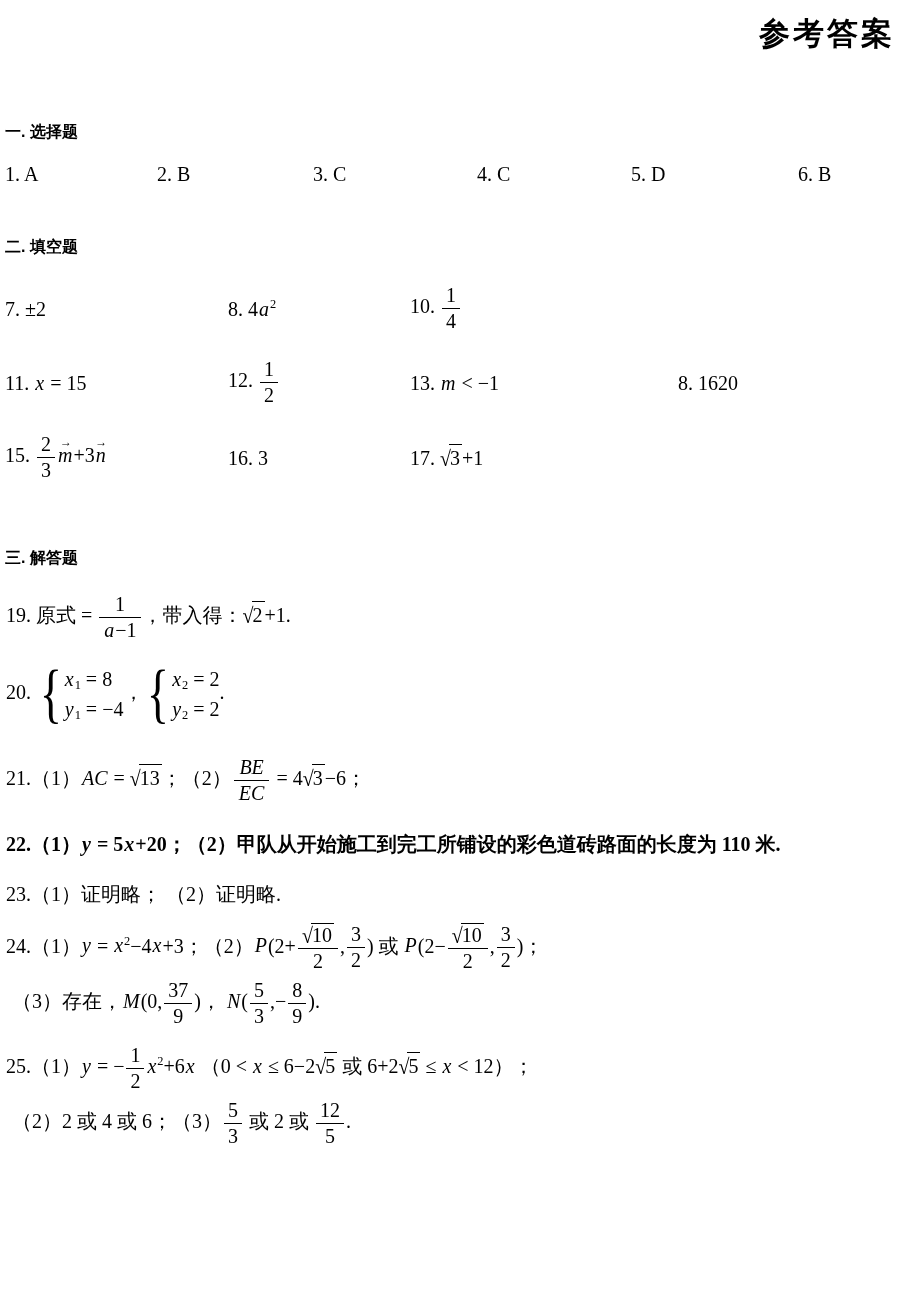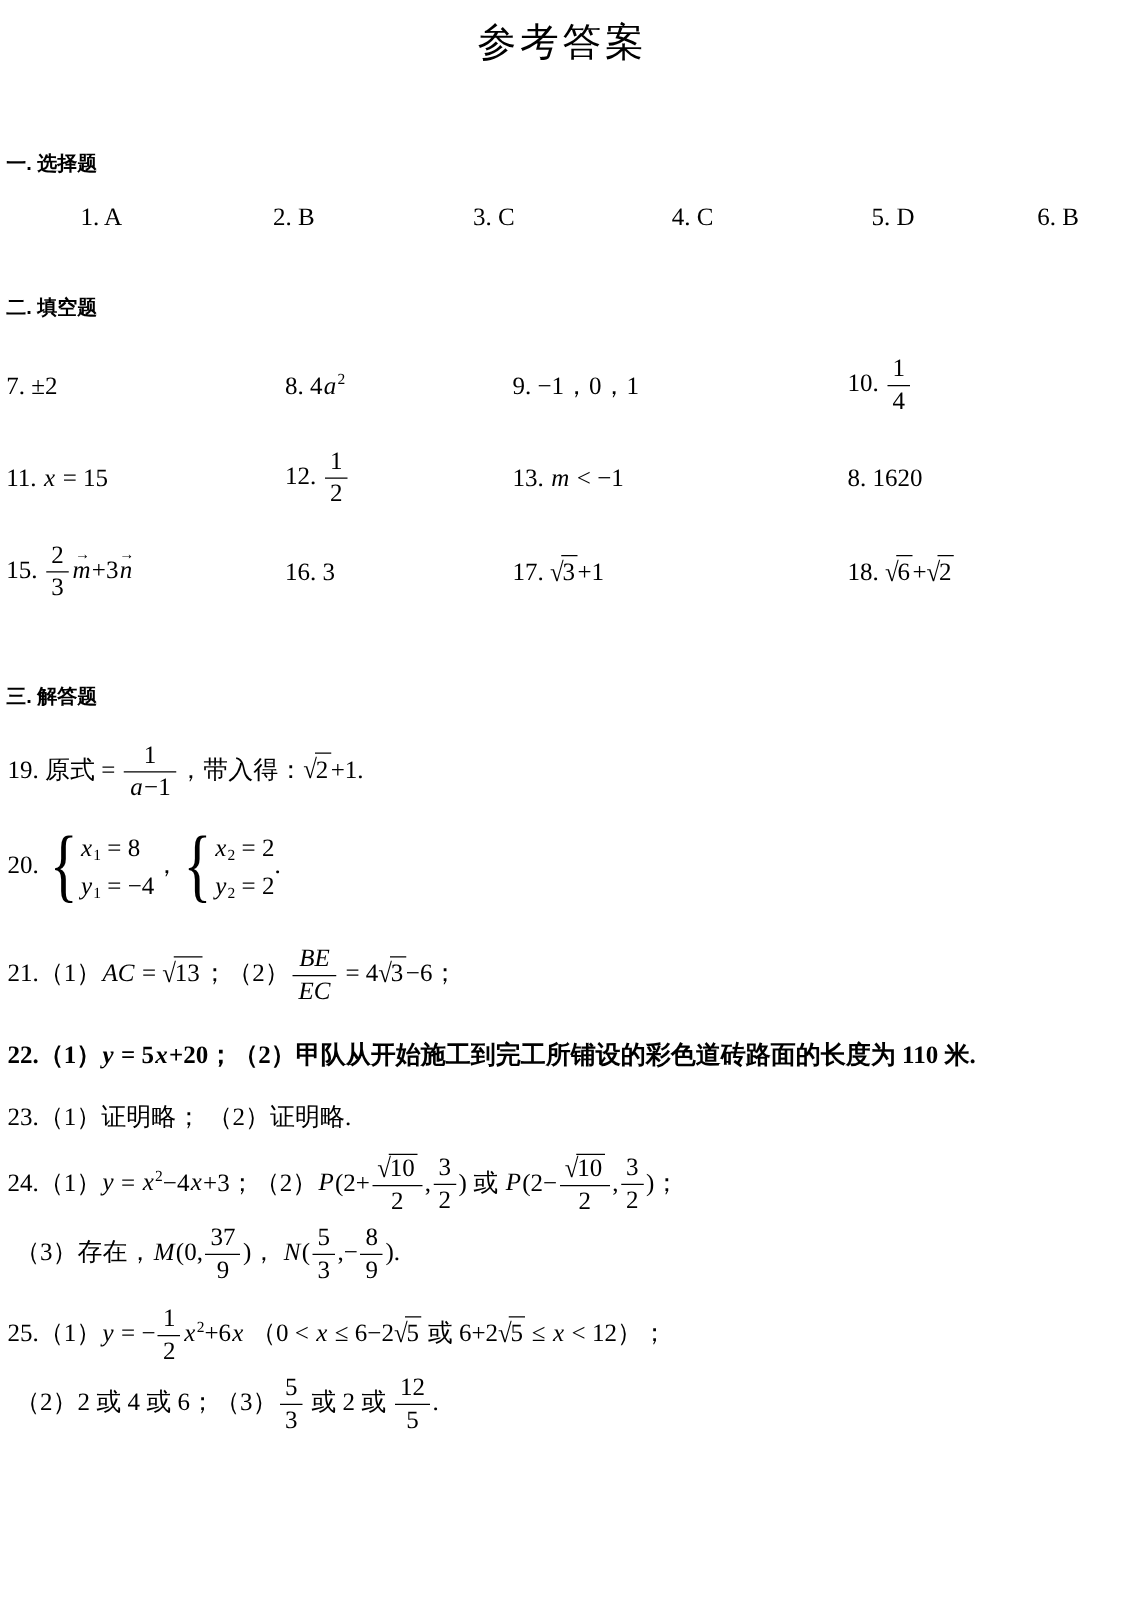--- a/index.html
+++ b/index.html
@@ -16,41 +16,40 @@
     font-size: 20px;
     line-height: 1.3;
   }
   .doc {
     padding: 10px 10px 0 5px;
     box-sizing: border-box;
     width: 905px;
   }
   .title {
     margin: 4px 0 0 0;
-    text-align: center;
+    text-align: right;
     font-family: "Liberation Sans", "DejaVu Sans", sans-serif;
-    font-weight: normal;
+    font-weight: bold;
     font-size: 31px;
     letter-spacing: 3px;
   }
   .sec-heading {
     margin: 0;
     font-family: "Liberation Sans", "DejaVu Sans", sans-serif;
     font-weight: bold;
     font-size: 16px;
   }
   .sec1-heading { margin-top: 68px; }
   .sec2-heading { margin-top: 50px; }
   .sec3-heading { margin-top: 60px; }
 
   .choices-row {
     margin-top: 18px;
     display: grid;
     grid-template-columns: 152px 156px 164px 154px 167px auto;
-    text-align: center;
   }
   .fill-row {
     display: grid;
     grid-template-columns: 223px 182px 268px auto;
     align-items: center;
   }
   .fill-row-1 { margin-top: 22px; min-height: 58px; }
   .fill-row-2 { margin-top: 16px; min-height: 58px; }
   .fill-row-3 { margin-top: 16px; min-height: 60px; }
 
@@ -145,34 +144,32 @@
     <span>3. C</span>
     <span>4. C</span>
     <span>5. D</span>
     <span>6. B</span>
   </div>
 
   <h2 class="sec-heading sec2-heading">二. 填空题</h2>
   <div class="fill-row fill-row-1">
     <span class="math">7. ±2</span>
     <span class="math">8. 4<i>a</i><sup>2</sup></span>
-    <span class="math">9. −1，0，1</span>
     <span class="math">10. <span class="frac"><span class="num">1</span><span class="den">4</span></span></span>
   </div>
   <div class="fill-row fill-row-2">
     <span class="math">11. <i>x</i> = 15</span>
     <span class="math">12. <span class="frac"><span class="num">1</span><span class="den">2</span></span></span>
     <span class="math">13. <i>m</i> &lt; −1</span>
     <span class="math">8. 1620</span>
   </div>
   <div class="fill-row fill-row-3">
     <span class="math">15. <span class="frac"><span class="num">2</span><span class="den">3</span></span><span class="vec"><span class="vec-arrow">→</span><i>m</i></span>+3<span class="vec"><span class="vec-arrow">→</span><i>n</i></span></span>
     <span class="math">16. 3</span>
     <span class="math">17. <span class="sqrt"><span class="rsym">√</span><span class="rad">3</span></span>+1</span>
-    <span class="math">18. <span class="sqrt"><span class="rsym">√</span><span class="rad">6</span></span>+<span class="sqrt"><span class="rsym">√</span><span class="rad">2</span></span></span>
   </div>
 
   <h2 class="sec-heading sec3-heading">三. 解答题</h2>
 
   <div class="prob p19 math">19. 原式 = <span class="frac"><span class="num">1</span><span class="den"><i>a</i>−1</span></span>，带入得：<span class="sqrt"><span class="rsym">√</span><span class="rad">2</span></span>+1.</div>
   <div class="prob p20 math">20. <span class="cases">
         <span class="brace">{</span>
         <span class="col">
           <span class="case-line"><i>x</i><sub>1</sub> = 8</span>
           <span class="case-line"><i>y</i><sub>1</sub> = −4</span>

